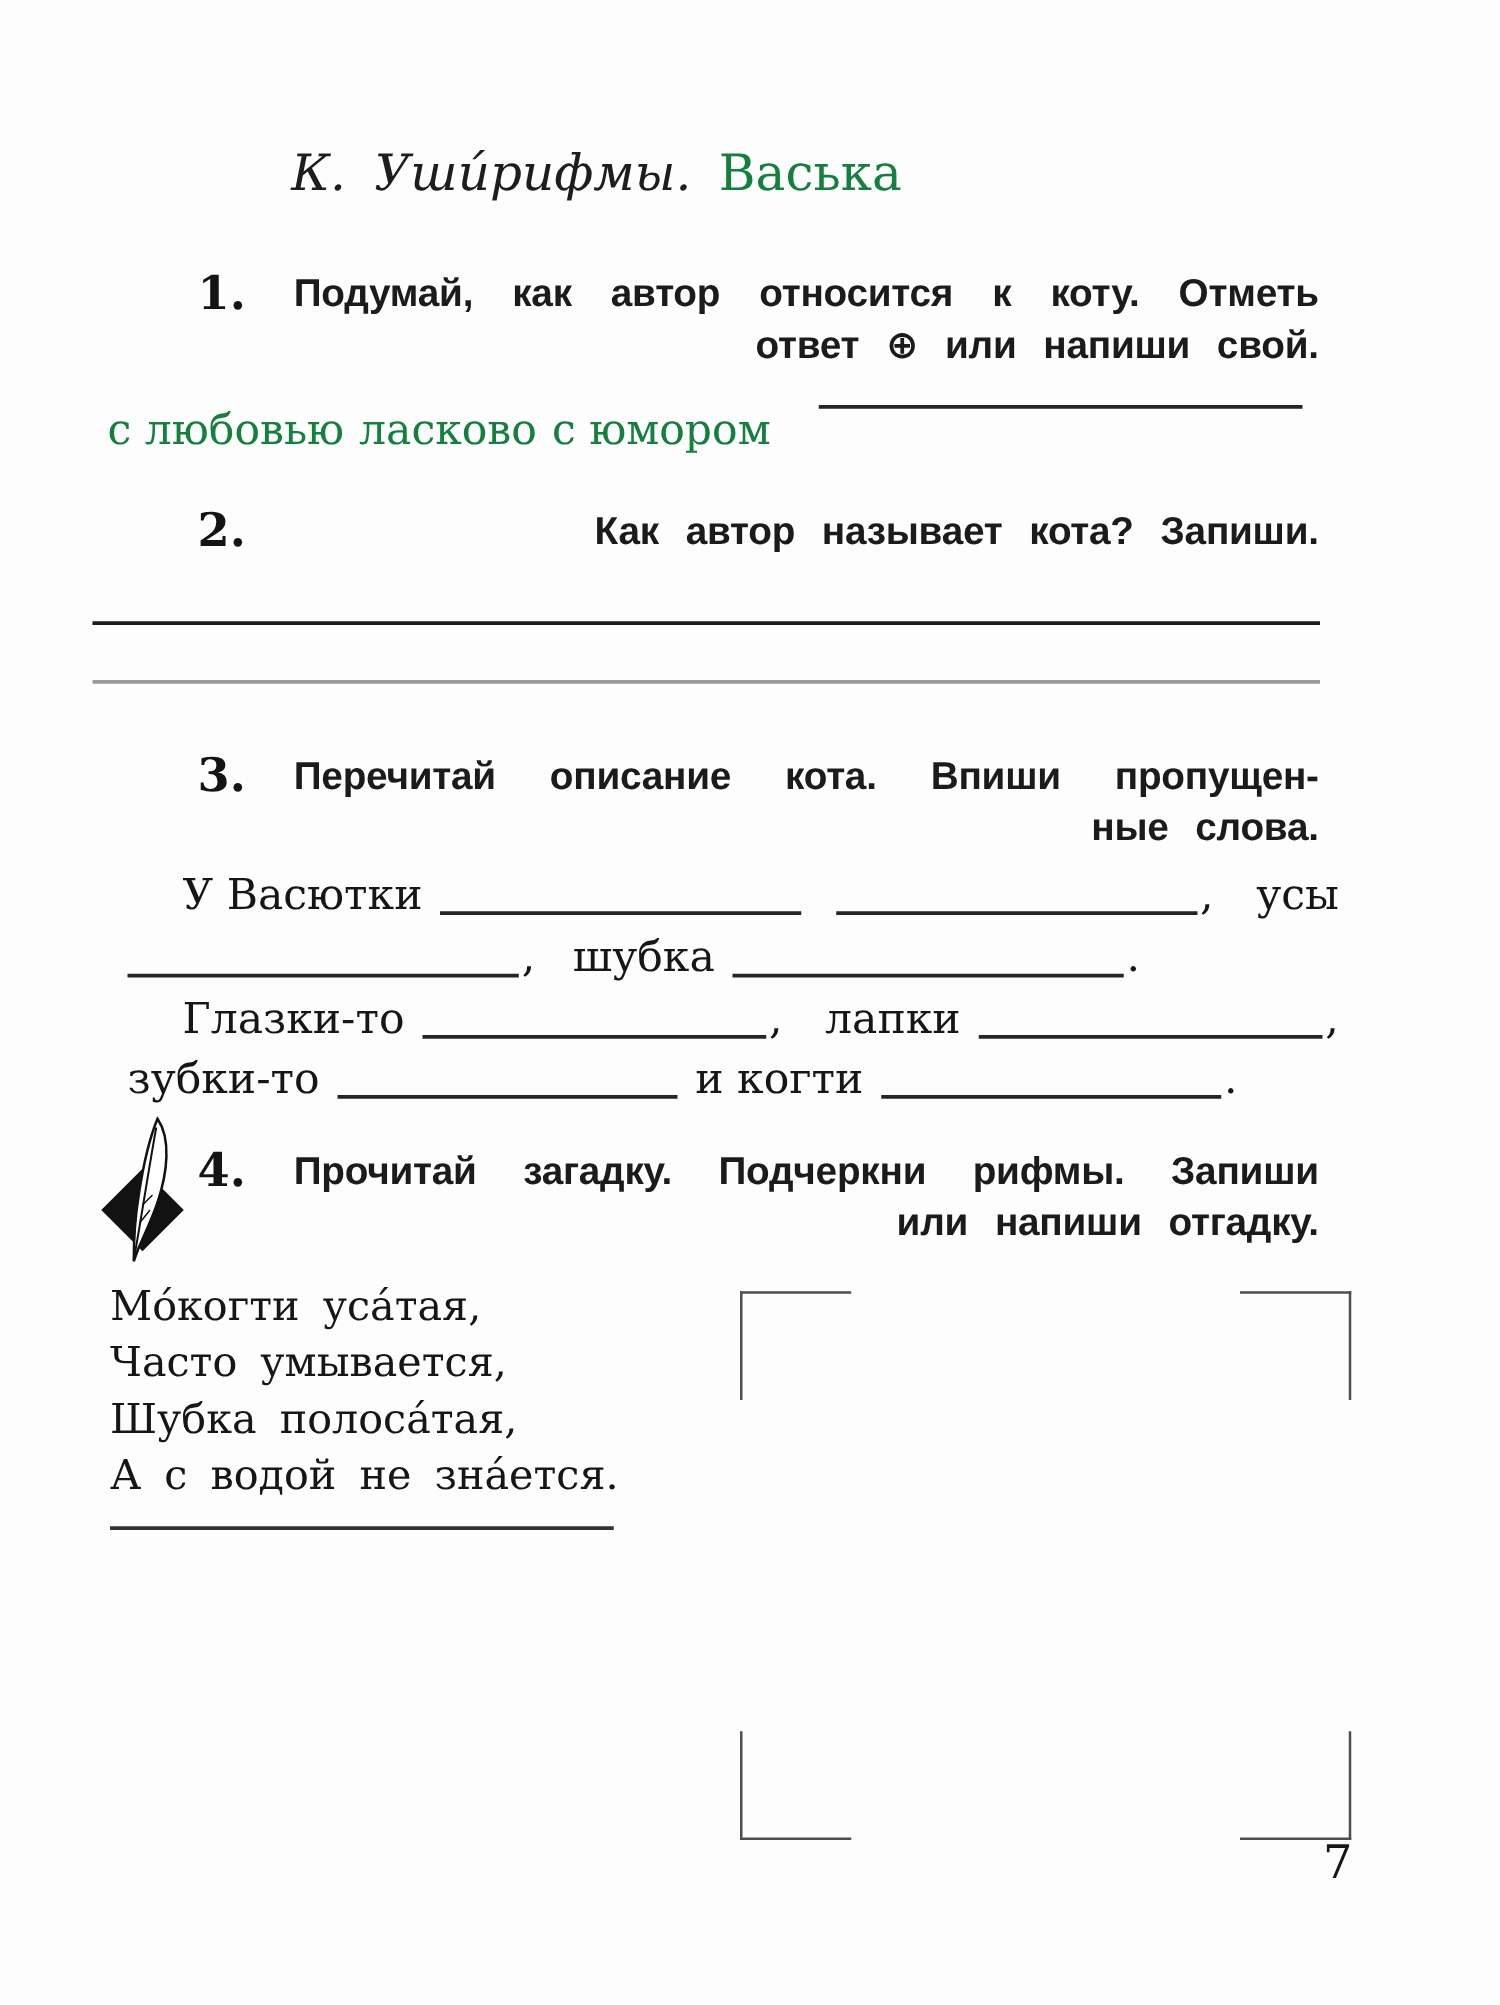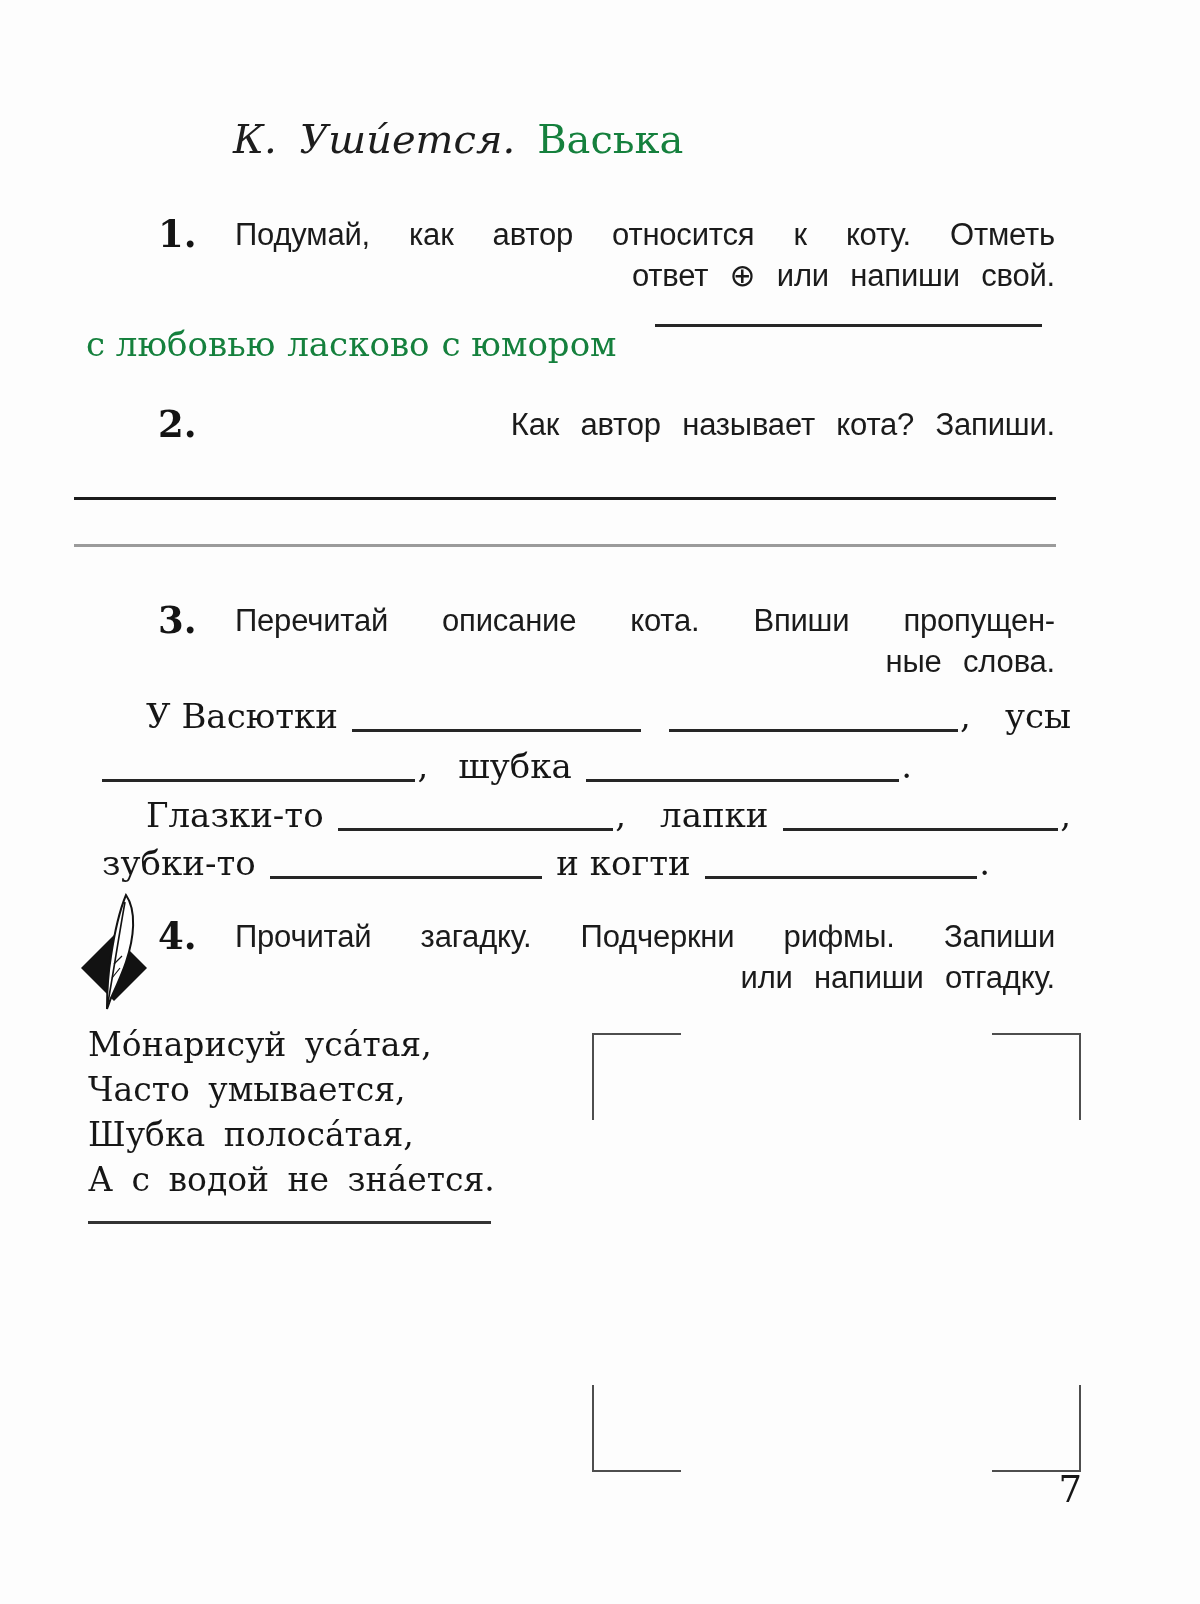--- a/index.html
+++ b/index.html
@@ -1,21 +1,21 @@
 <!DOCTYPE html>
 <html><head>
 <meta charset="utf-8">
 <style>
   html,body { margin:0; padding:0; background:#ffffff; }
   .page {
     position:relative; width:1200px; height:1604px; background:#fdfdfd;
     overflow:hidden; color:#1b1b1b;
   }
   .serif { font-family:"DejaVu Serif","Liberation Serif",serif; }
-  .sans  { font-family:"Liberation Sans","DejaVu Sans",sans-serif; }
+  .sans  { font-family:"Liberation Sans","DejaVu Sans",sans-serif;font-weight:bold; }
 
   .title { position:absolute; left:233px; top:116px; font-size:40px; white-space:nowrap; }
   .title .author { font-style:italic; word-spacing:10px; margin-right:22px; color:#1d1d1d; }
   .title .work   { font-weight:normal; color:#15803d; }
 
   .num {
     position:absolute; left:158px; width:62px;
     font-family:"DejaVu Serif","Liberation Serif",serif;
     font-weight:bold; font-size:37px; line-height:41px; color:#141414;
   }
@@ -69,21 +69,21 @@
   }
 
   .ficon { position:absolute; left:76px; top:890px; }
 </style>
 </head>
 <body>
 
 <div class="page serif">
 
   <div class="title">
-    <span class="author">К. Уши́ется.</span><span class="work">Васька</span>
+    <span class="author">К. Уши́рифмы.</span><span class="work">Васька</span>
   </div>
 
   <div class="num" style="top:214px">1.</div>
   <div class="tx sans" style="top:214px">
     <div class="jl">Подумай, как автор относится к коту. Отметь</div>
     <div class="ll">ответ ⊕ или напиши свой.</div>
   </div>
 
   <div class="optrow">
     <span class="opt">с любовью</span>
@@ -151,21 +151,21 @@
     </svg>
   </div>
 
   <div class="num" style="top:916px">4.</div>
   <div class="tx sans" style="top:916px">
     <div class="jl">Прочитай загадку. Подчеркни рифмы. Запиши</div>
     <div class="ll">или напиши отгадку.</div>
   </div>
 
   <div class="riddle">
-    <div>Мо́нарисуй уса́тая,</div>
+    <div>Мо́когти уса́тая,</div>
     <div>Часто умывается,</div>
     <div>Шубка полоса́тая,</div>
     <div>А с водой не зна́ется.</div>
   </div>
 
   <div class="ansline" style="left:88px; top:1221px; width:403px"></div>
 
   <div class="draw-area">
     <div class="corner tl"></div>
     <div class="corner tr"></div>

